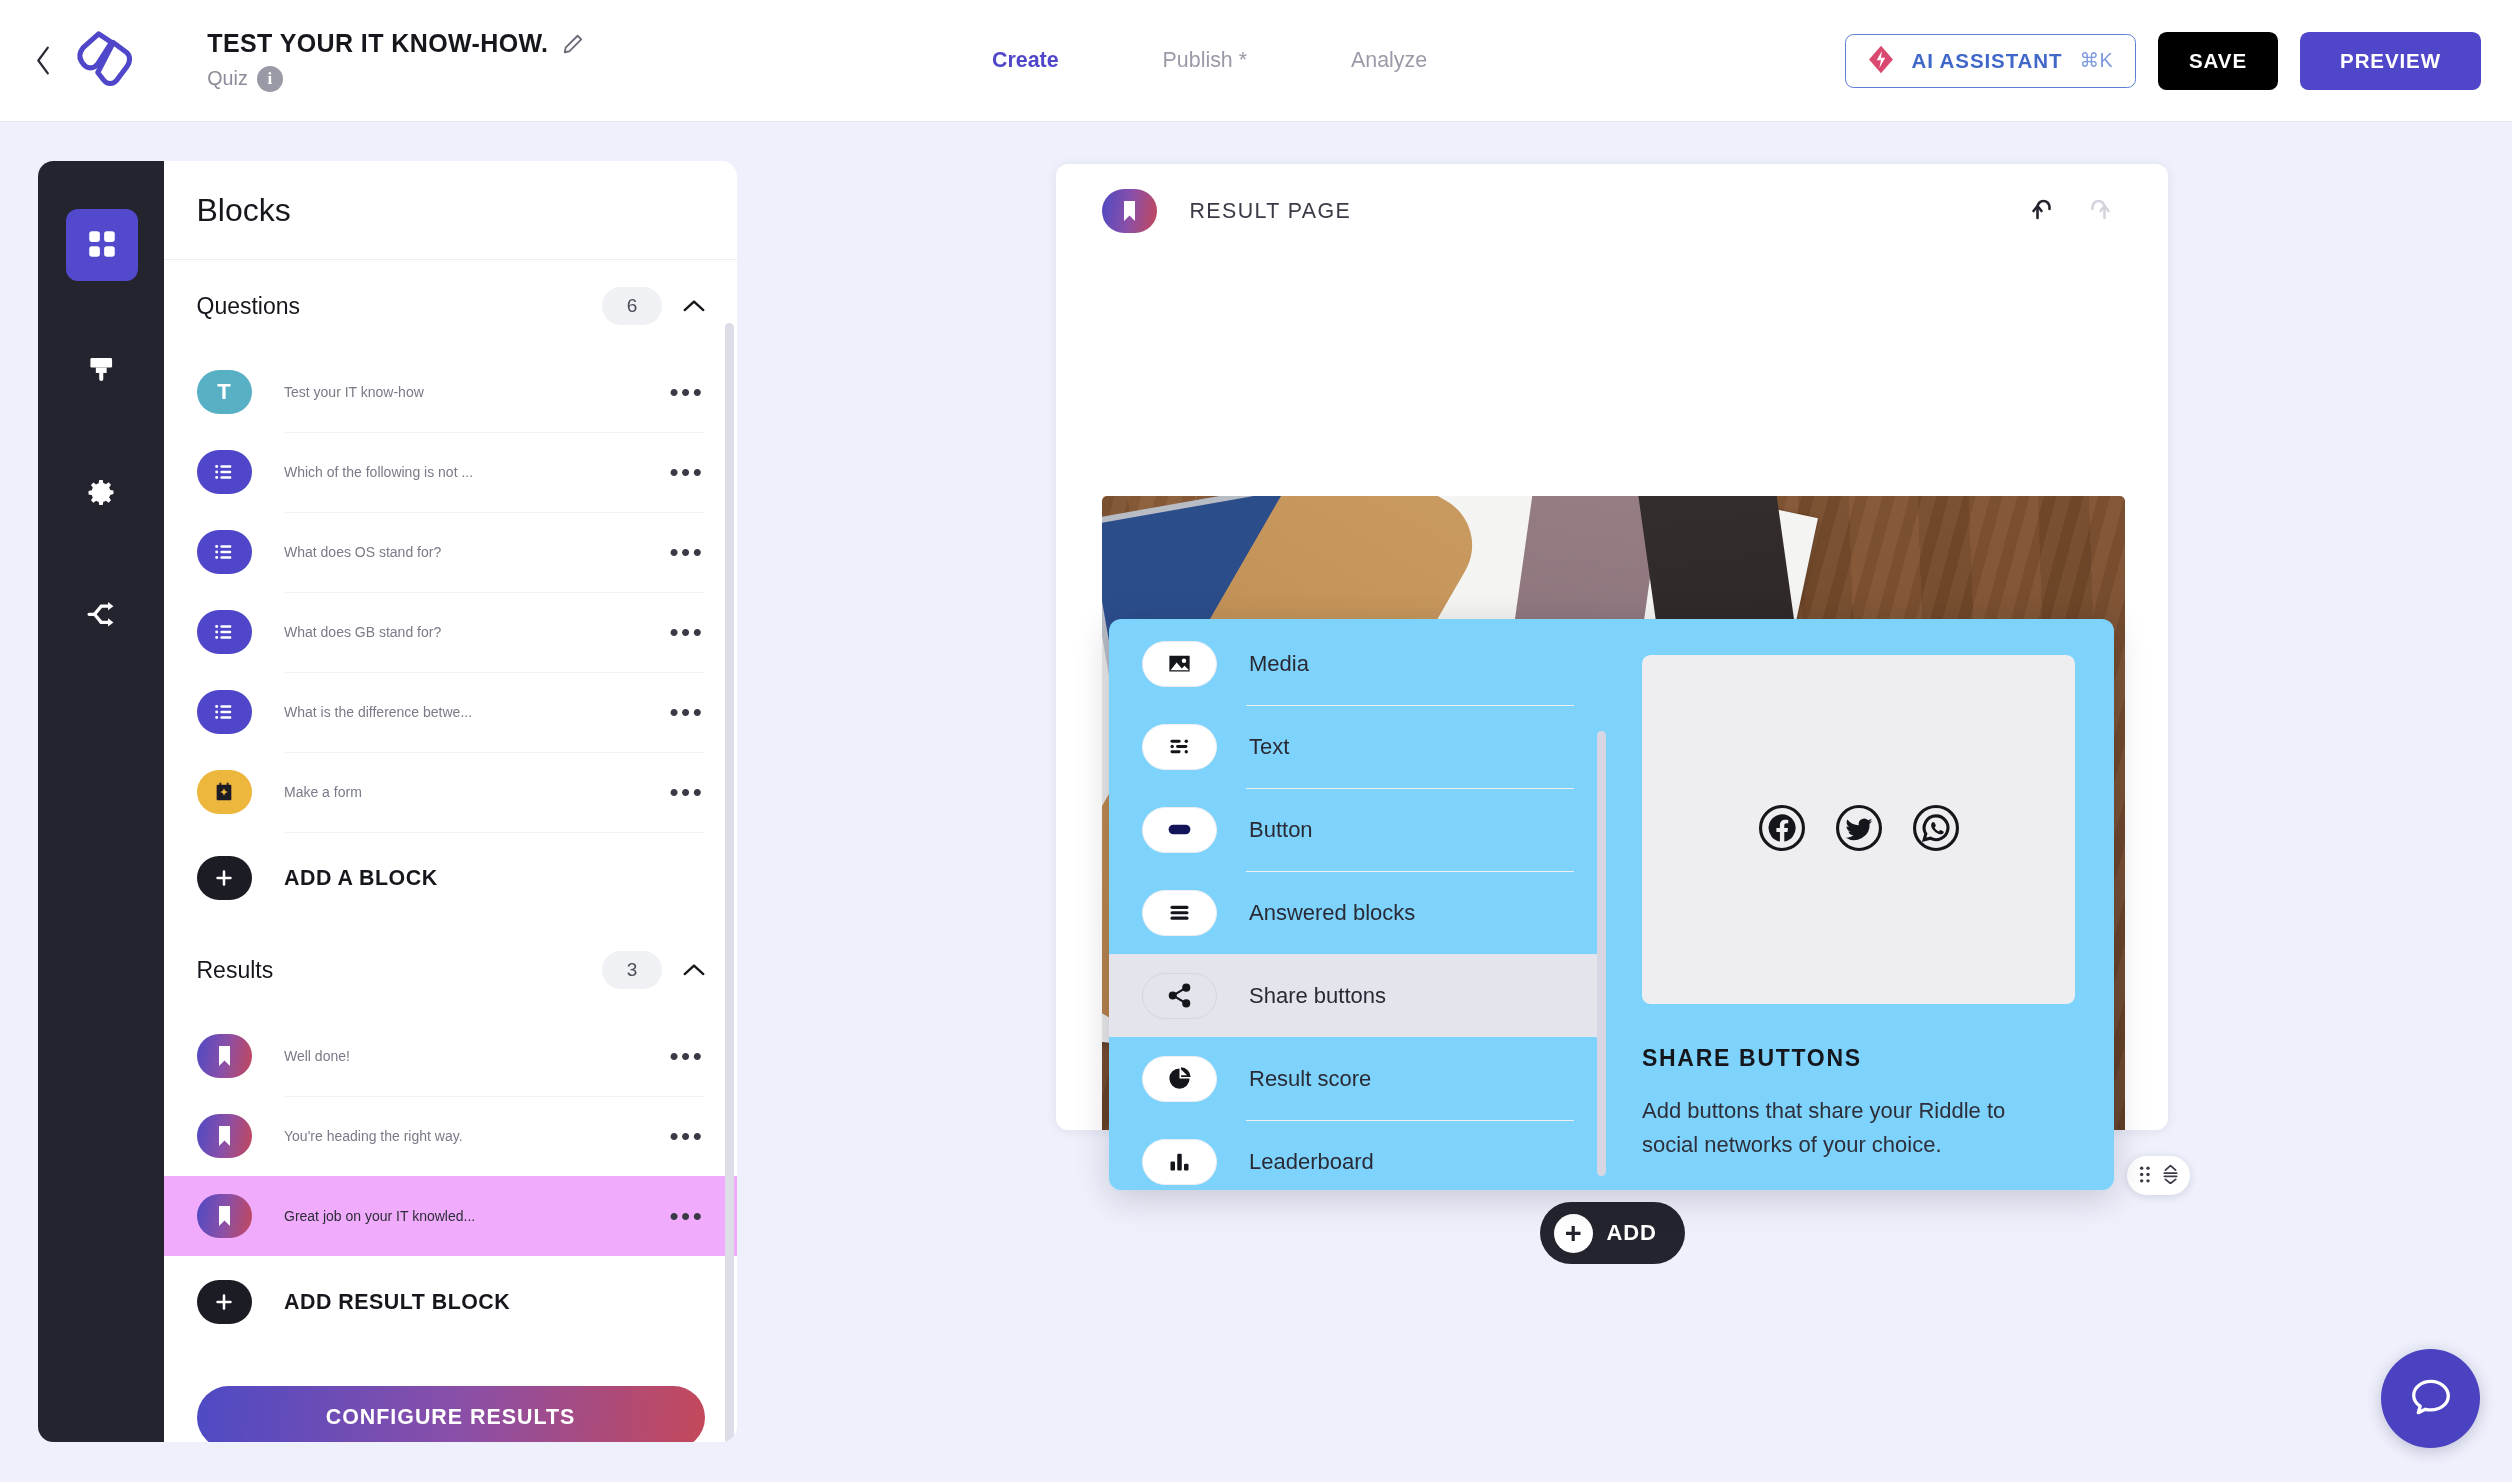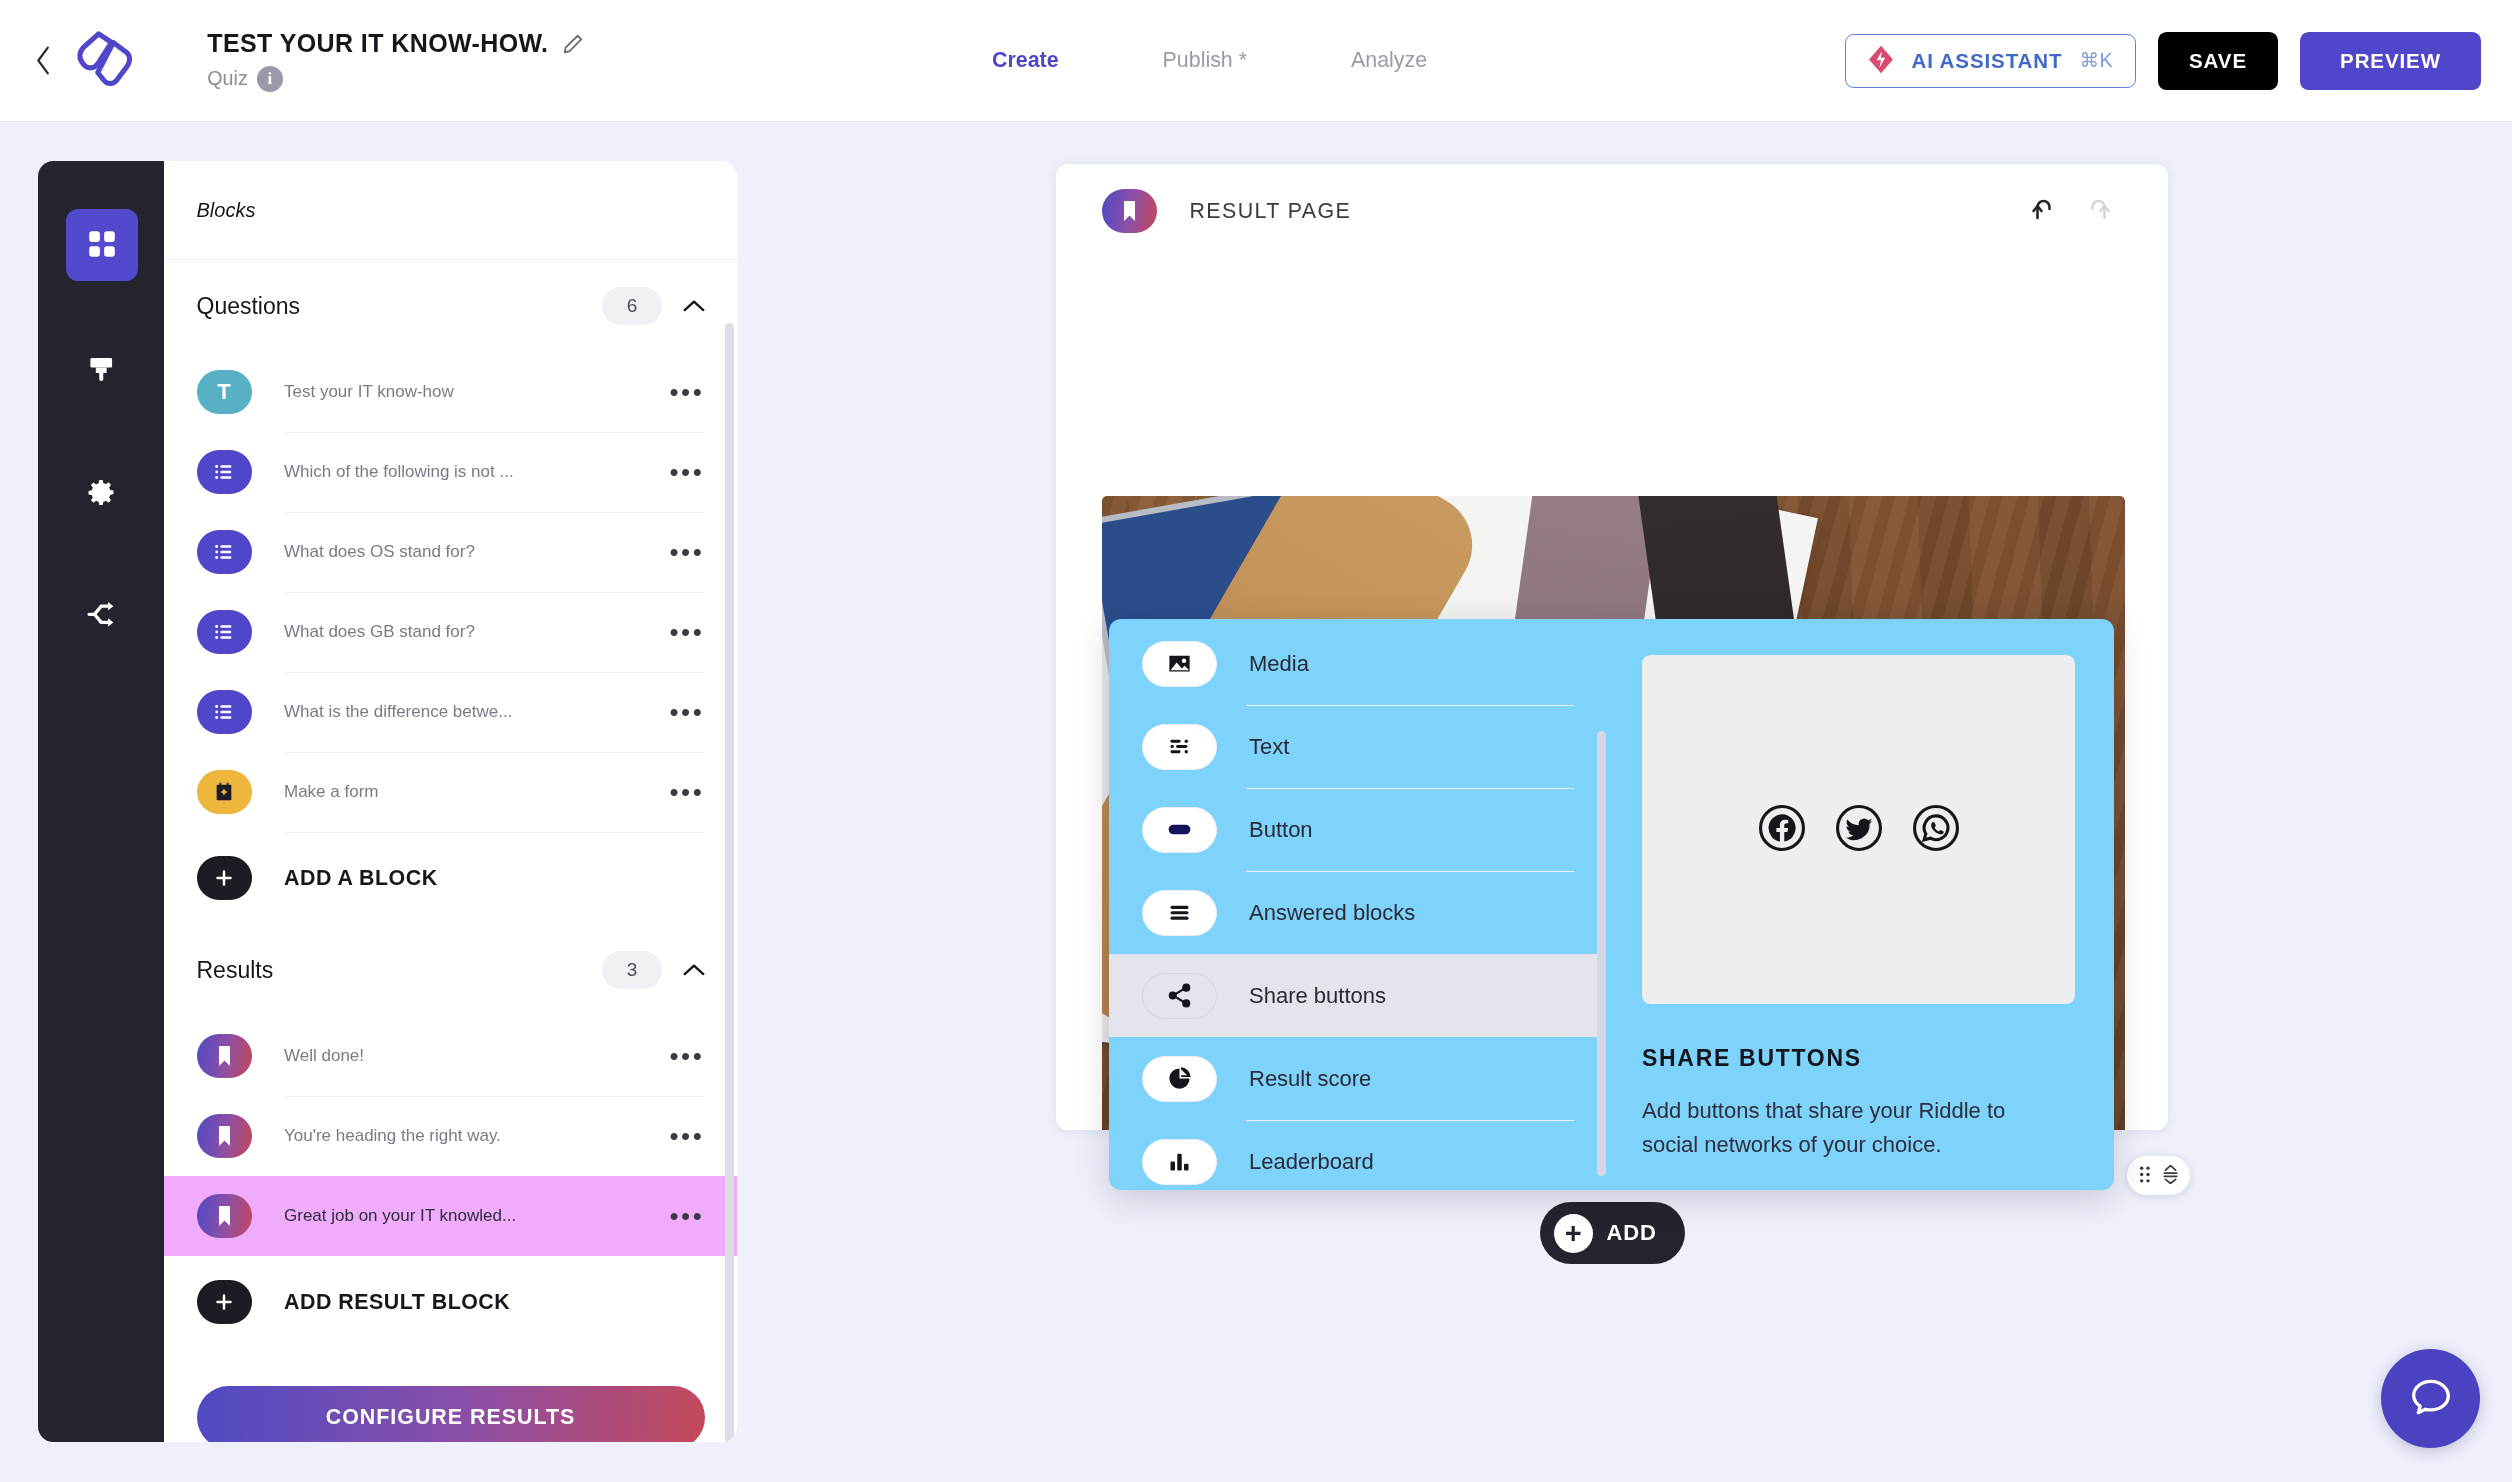--- a/index.html
+++ b/index.html
@@ -83,21 +83,21 @@
 
   
   .blocks-panel {
     position: absolute; left: 164px; top: 161px; width: 573px; height: 1281px;
     background: #ffffff; border-radius: 0 15.4px 15.4px 0; overflow: hidden;
   }
   .blocks-header {
     height: 99px; display: flex; align-items: center; padding: 0 32.5px;
     border-bottom: 0.9px solid #eceef3;
   }
-  .blocks-title { font-size: 20px; color: #16161d; font-style: italic; }
+  .blocks-title { font-size: 32px; color: #16161d; }
 
   .section-head {
     height: 92px; display: flex; align-items: center; padding: 0 32.5px;
   }
   .section-name { font-size: 23px; color: #16161d; flex: 1; }
   .count-pill {
     min-width: 60px; height: 38px; border-radius: 19px; background: #f0f1f5;
     color: #4b4b58; font-size: 19px; display: flex; align-items: center;
     justify-content: center; padding: 0 13.7px;
   }
@@ -115,21 +115,21 @@
     width: 55px; height: 44px; border-radius: 22px; display: flex;
     align-items: center; justify-content: center; flex: 0 0 auto; color: #fff;
   }
   .badge.teal { background: #57b0c4; }
   .badge.purple { background: #4f46c9; }
   .badge.amber { background: #edb63c; }
   .badge.grad { background: linear-gradient(100deg, #4e4ac4 0%, #8a4fa8 50%, #c4485a 100%); }
   .badge.dark { background: #1c1c24; }
   .badge-letter { font-size: 22px; font-weight: bold; }
   .block-label {
-    margin-left: 32.5px; font-size: 17px; color: #7a7a88; flex: 1;
+    margin-left: 32.5px; font-size: 14px; color: #7a7a88; flex: 1;
     white-space: nowrap; overflow: hidden; text-overflow: ellipsis;
   }
   .block-row.selected .block-label { color: #2d2d38; }
   .dots { color: #3a3a46; font-size: 26px; letter-spacing: 2.6px; cursor: pointer; padding-left: 15.4px;}
 
   .add-row {
     height: 92px; display: flex; align-items: center; padding: 0 32.5px; cursor: pointer;
     position: relative;
   }
   .add-row .divider { position: absolute; left: 121px; right: 32.5px; top: 0; height:0.9px; background:#f0f1f5;}

